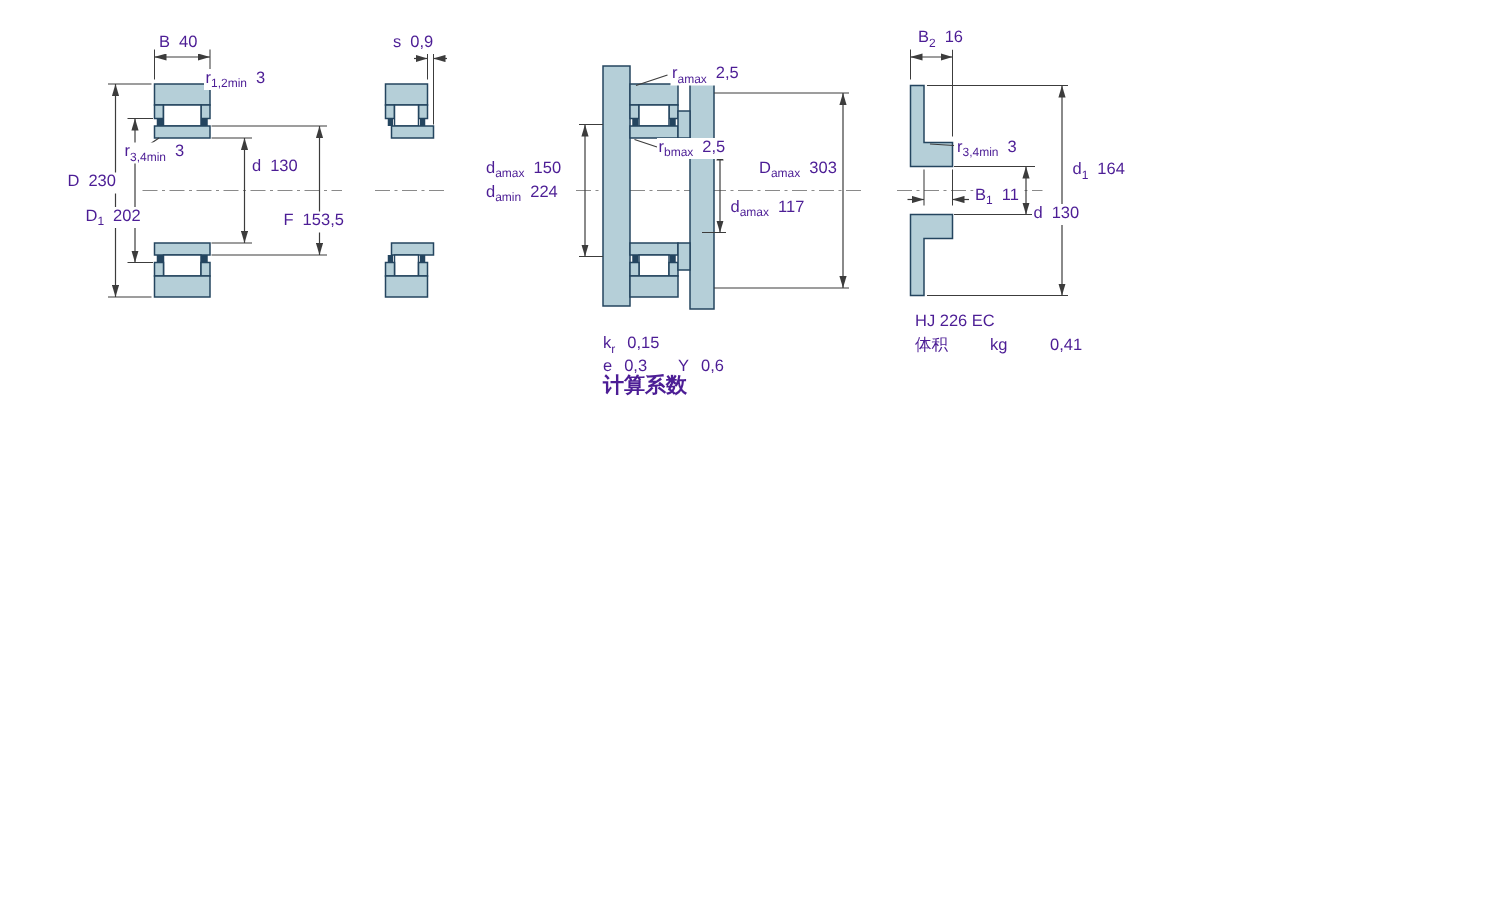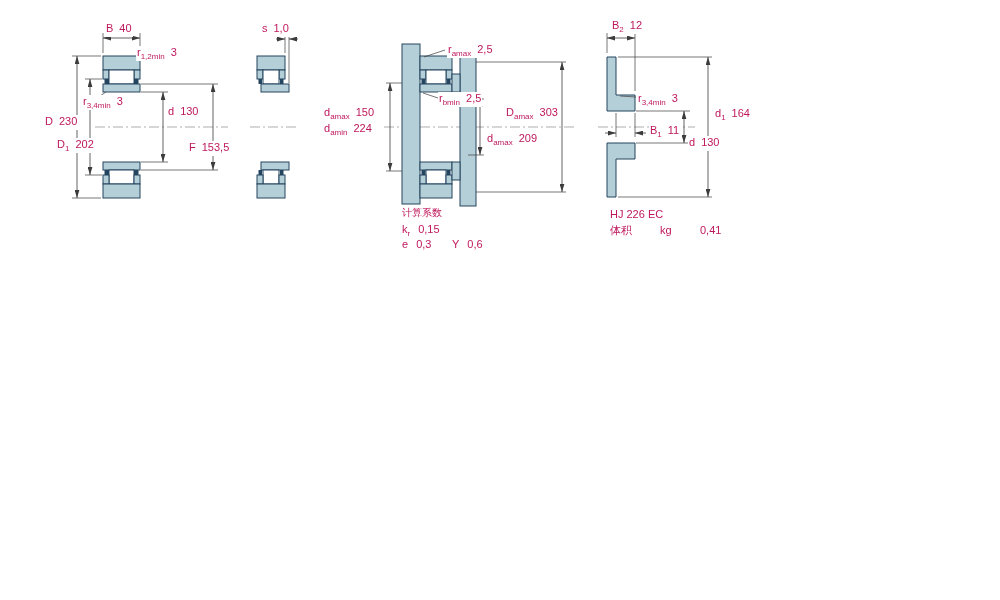--- a/index.html
+++ b/index.html
@@ -1,32 +1,32 @@
 <!DOCTYPE html>
 <html><head>
 <meta charset="utf-8">
 <style>
   html,body{margin:0;padding:0;background:#fff;}
   #stage{position:relative;width:1000px;height:600px;background:#fff;overflow:hidden;
-         font-family:"Liberation Sans","DejaVu Sans",sans-serif;color:#be185d;}
+         font-family:"Liberation Sans","DejaVu Sans",sans-serif;color:#4c1d95;}
   svg{position:absolute;left:0;top:0;}
   .part{fill:#b5cfd8;stroke:#24455f;stroke-width:1;}
   .roller{fill:#ffffff;stroke:#24455f;stroke-width:1;}
   .cage{fill:#24455f;stroke:none;}
   .ext{stroke:#3c3c3c;stroke-width:0.7;fill:none;}
   .dim-l{stroke:#3c3c3c;stroke-width:0.8;fill:none;}
   .cl{stroke:#8a8a8a;stroke-width:0.7;stroke-dasharray:10 3 2 3;fill:none;}
   .dim{position:absolute;font-size:11px;line-height:13px;white-space:nowrap;
        background:#fff;padding:0 1px;}
   .dim sub{font-size:8px;line-height:1;}
   .dim .v{margin-left:6px;}
   .txt{position:absolute;font-size:11px;line-height:13px;white-space:nowrap;}
   .txt sub{font-size:8px;line-height:1;}
   .txt .v{margin-left:8px;}
-  .bold{font-weight:normal;font-size:10px;}
+  .bold{font-weight:bold;font-size:14px;margin-top:44px;}
 </style>
 </head>
 <body>
 
 <div id="stage">
 
   <svg width="1000" height="600" viewBox="0 0 1000 600">
     <defs>
       <marker id="arr" viewBox="0 0 10 6" refX="10" refY="3" markerWidth="8" markerHeight="5" markerUnits="userSpaceOnUse" orient="auto-start-reverse">
         <path d="M0,0 L10,3 L0,6 Z" fill="#3c3c3c"></path>
@@ -174,44 +174,44 @@
     <span>D</span><sub>1</sub><span class="v">202</span>
   </div>
   <div class="dim" style="left:167px;top:105px">
     <span>d</span><sub></sub><span class="v">130</span>
   </div>
   <div class="dim" style="left:188px;top:141px">
     <span>F</span><sub></sub><span class="v">153,5</span>
   </div>
 
   <div class="dim" style="left:261px;top:22px">
-    <span>s</span><sub></sub><span class="v">1,0</span>
+    <span>s</span><sub></sub><span class="v">0,9</span>
   </div>
 
   <div class="dim" style="left:447px;top:43px">
     <span>r</span><sub>amax</sub><span class="v">2,5</span>
   </div>
   <div class="dim" style="left:438px;top:92px">
-    <span>r</span><sub>bmin</sub><span class="v">2,5</span>
+    <span>r</span><sub>bmax</sub><span class="v">2,5</span>
   </div>
   <div class="dim" style="left:323px;top:106px">
     <span>d</span><sub>amax</sub><span class="v">150</span>
   </div>
   <div class="dim" style="left:323px;top:122px">
     <span>d</span><sub>amin</sub><span class="v">224</span>
   </div>
   <div class="dim" style="left:505px;top:106px">
     <span>D</span><sub>amax</sub><span class="v">303</span>
   </div>
   <div class="dim" style="left:486px;top:132px">
-    <span>d</span><sub>amax</sub><span class="v">209</span>
+    <span>d</span><sub>amax</sub><span class="v">117</span>
   </div>
 
   <div class="dim" style="left:611px;top:19px">
-    <span>B</span><sub>2</sub><span class="v">12</span>
+    <span>B</span><sub>2</sub><span class="v">16</span>
   </div>
   <div class="dim" style="left:637px;top:92px">
     <span>r</span><sub>3,4min</sub><span class="v">3</span>
   </div>
   <div class="dim" style="left:649px;top:124px">
     <span>B</span><sub>1</sub><span class="v">11</span>
   </div>
   <div class="dim" style="left:714px;top:107px">
     <span>d</span><sub>1</sub><span class="v">164</span>
   </div>

